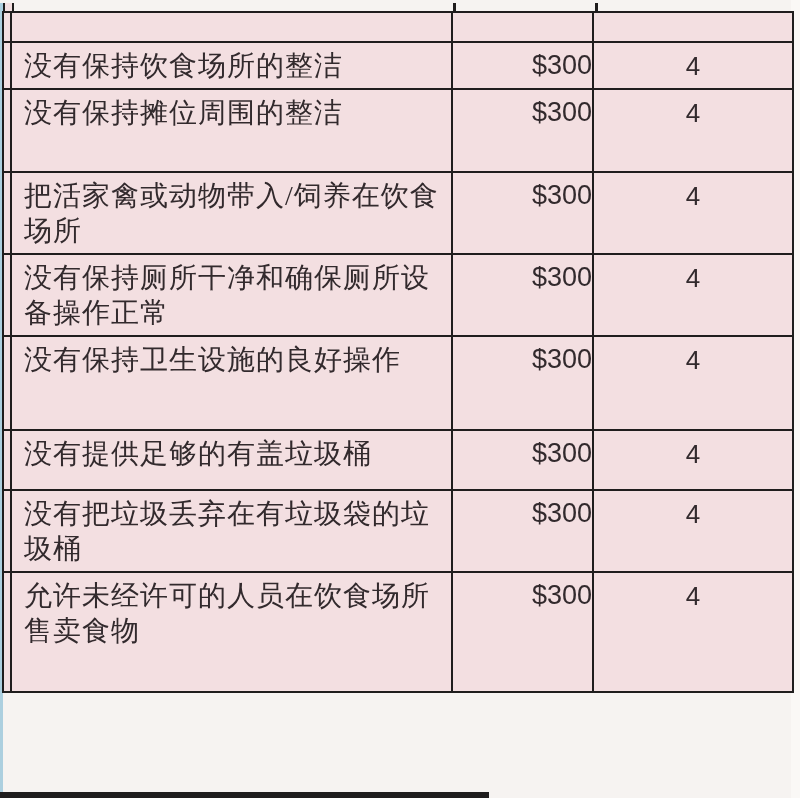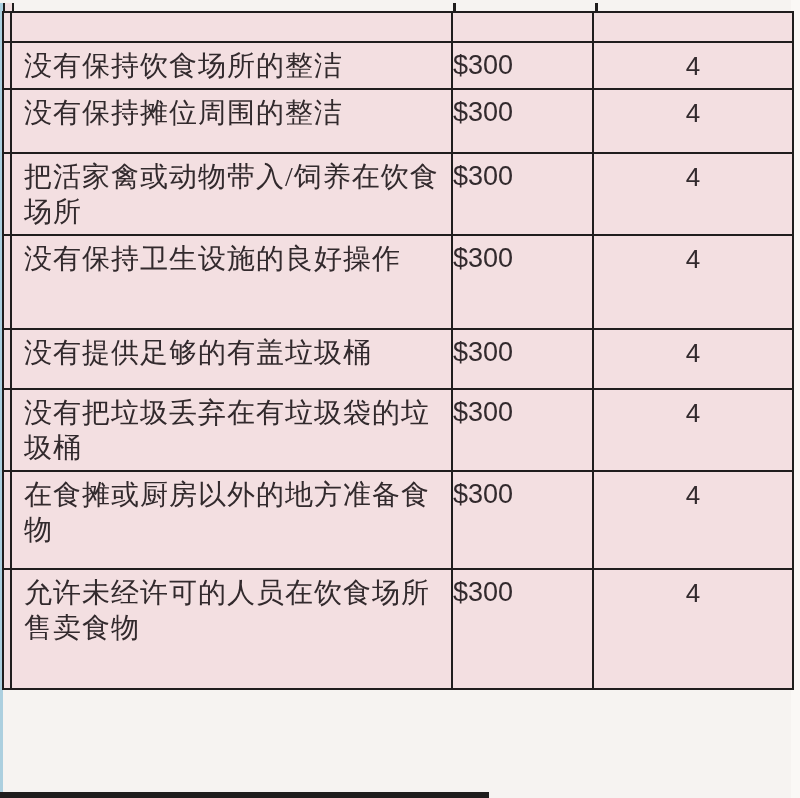--- a/index.html
+++ b/index.html
@@ -41,21 +41,21 @@
   }
   td.sliver{padding:0;}
   td.desc{
     font-size:28px;
     line-height:35px;
     padding:5px 4px 5px 12px;
     letter-spacing:1px;
     font-family:"Liberation Serif","DejaVu Serif",serif;
   }
   td.fine{
-    text-align:left;
+    text-align:right;
     font-size:27px;
     padding-top:7px;
     font-family:"Liberation Sans","DejaVu Sans",sans-serif;
   }
   td.points{
     text-align:center;
     font-size:26px;
     padding-top:8px;
     font-family:"Liberation Sans","DejaVu Sans",sans-serif;
   }
@@ -99,29 +99,35 @@
           <td class="desc"></td>
           <td class="fine"></td>
           <td class="points"></td>
         </tr>
         <tr style="height: 32px;">
           <td class="sliver"></td>
           <td class="desc">没有保持饮食场所的整洁</td>
           <td class="fine">$300</td>
           <td class="points">4</td>
         </tr>
-        <tr style="height: 64px;">
+        <tr style="height: 83px;">
           <td class="sliver"></td>
           <td class="desc">没有保持摊位周围的整洁</td>
           <td class="fine">$300</td>
           <td class="points">4</td>
         </tr>
         <tr style="height: 72px;">
           <td class="sliver"></td>
           <td class="desc">把活家禽或动物带入/饲养在饮食场所</td>
+          <td class="fine">$300</td>
+          <td class="points">4</td>
+        </tr>
+        <tr style="height: 69px;">
+          <td class="sliver"></td>
+          <td class="desc">没有保持厕所干净和确保厕所设备操作正常</td>
           <td class="fine">$300</td>
           <td class="points">4</td>
         </tr>
         <tr style="height: 94px;">
           <td class="sliver"></td>
           <td class="desc">没有保持卫生设施的良好操作</td>
           <td class="fine">$300</td>
           <td class="points">4</td>
         </tr>
         <tr style="height: 60px;">
@@ -129,26 +135,20 @@
           <td class="desc">没有提供足够的有盖垃圾桶</td>
           <td class="fine">$300</td>
           <td class="points">4</td>
         </tr>
         <tr style="height: 78px; border-radius: 20px;">
           <td class="sliver"></td>
           <td class="desc">没有把垃圾丢弃在有垃圾袋的垃圾桶</td>
           <td class="fine">$300</td>
           <td class="points">4</td>
         </tr>
-        <tr style="height: 98px;">
-          <td class="sliver"></td>
-          <td class="desc">在食摊或厨房以外的地方准备食物</td>
-          <td class="fine">$300</td>
-          <td class="points">4</td>
-        </tr>
         <tr style="height: 120px;">
           <td class="sliver"></td>
           <td class="desc">允许未经许可的人员在饮食场所售卖食物</td>
           <td class="fine">$300</td>
           <td class="points">4</td>
         </tr>
       </tbody>
   </table>
 
   <div class="bottom-smear"></div>

